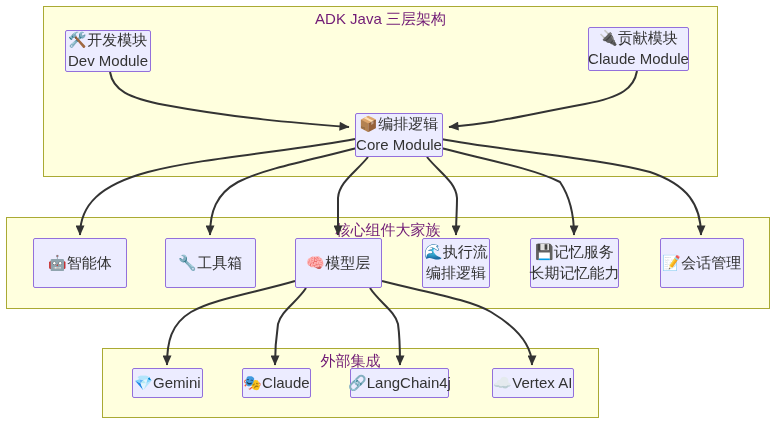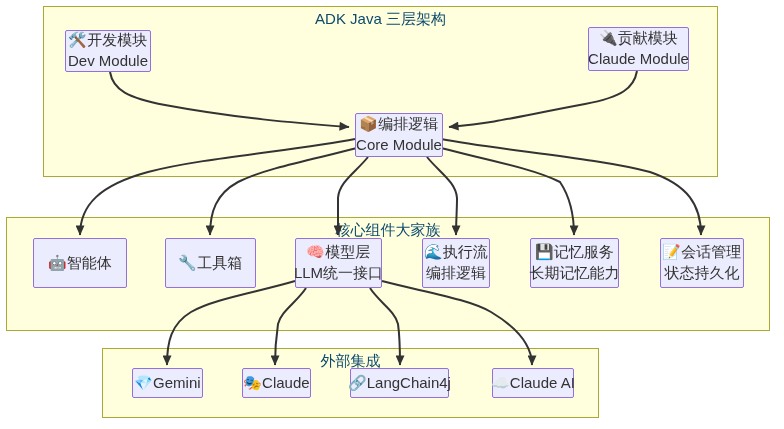--- a/index.html
+++ b/index.html
@@ -21,21 +21,21 @@
     border: 1px solid #aaaa33;
   }
   .cluster-title {
     position: absolute;
     top: 3px;
     left: 0;
     right: 0;
     text-align: center;
     font-size: 15px;
     font-weight: 400;
-    color: #0c4a6e;
+    color: #701a75;
     pointer-events: none;
   }
   #edges {
     position: absolute;
     left: 0; top: 0;
     width: 784px; height: 429px;
     pointer-events: none;
   }
   .edge {
     fill: none;
@@ -62,21 +62,21 @@
 </style>
 </head>
 <body>
 
 <div id="canvas">
 
   <div class="cluster" style="left:43px; top:6px; width:675px; height:171px;">
     <div class="cluster-title">ADK Java 三层架构</div>
   </div>
 
-  <div class="cluster" style="left:6px; top:217px; width:764px; height:114px;">
+  <div class="cluster" style="left:6px; top:217px; width:764px; height:92px;">
     <div class="cluster-title">核心组件大家族</div>
   </div>
 
   <div class="cluster" style="left:102px; top:348px; width:497px; height:70px;">
     <div class="cluster-title">外部集成</div>
   </div>
 
   <svg id="edges" viewBox="0 0 784 429">
     <defs>
       <marker id="arrow" viewBox="0 0 10 9" refX="9.5" refY="4.5" markerWidth="11" markerHeight="9" markerUnits="userSpaceOnUse" orient="auto">
@@ -133,21 +133,20 @@
       <span class="ic">🔧</span>
         <span>工具箱</span>
     </div>
   </div>
 
   <div class="node" style="left:295px; top:238px; width:87px; height:50px;">
     <div class="line">
       <span class="ic">🧠</span>
         <span>模型层</span>
     </div>
-    <div class="line">LLM统一接口</div>
   </div>
 
   <div class="node" style="left:422px; top:238px; width:68px; height:50px;">
     <div class="line">
       <span class="ic">🌊</span>
         <span>执行流</span>
     </div>
     <div class="line">编排逻辑</div>
   </div>
 
@@ -157,21 +156,20 @@
         <span>记忆服务</span>
     </div>
     <div class="line">长期记忆能力</div>
   </div>
 
   <div class="node" style="left:660px; top:238px; width:84px; height:50px;">
     <div class="line">
       <span class="ic">📝</span>
         <span>会话管理</span>
     </div>
-    <div class="line">状态持久化</div>
   </div>
 
   <div class="node" style="left:132px; top:368px; width:71px; height:30px;">
     <div class="line">
       <span class="ic">💎</span>
         <span>Gemini</span>
     </div>
   </div>
 
   <div class="node" style="left:242px; top:368px; width:69px; height:30px;">
@@ -184,17 +182,17 @@
   <div class="node" style="left:350px; top:368px; width:99px; height:30px;">
     <div class="line">
       <span class="ic">🔗</span>
         <span>LangChain4j</span>
     </div>
   </div>
 
   <div class="node" style="left:492px; top:368px; width:82px; height:30px;">
     <div class="line">
       <span class="ic">☁️</span>
-        <span>Claude AI</span>
+        <span>Vertex AI</span>
     </div>
   </div>
 
 </div>
 
 </body></html>

